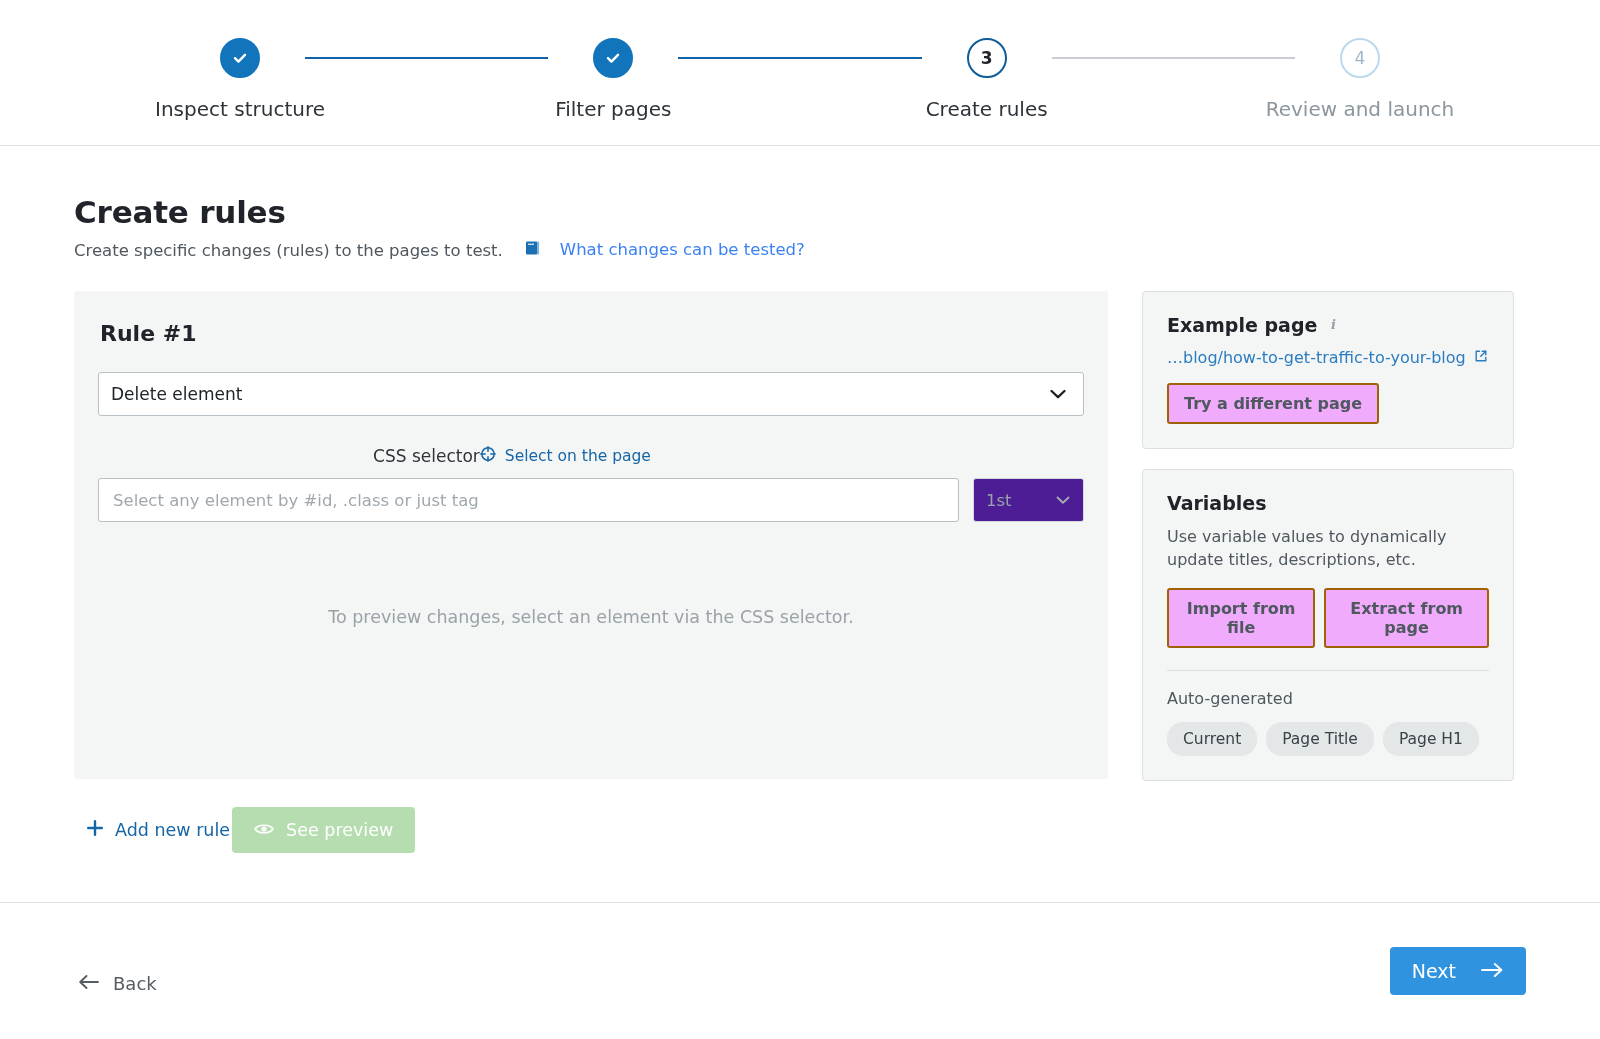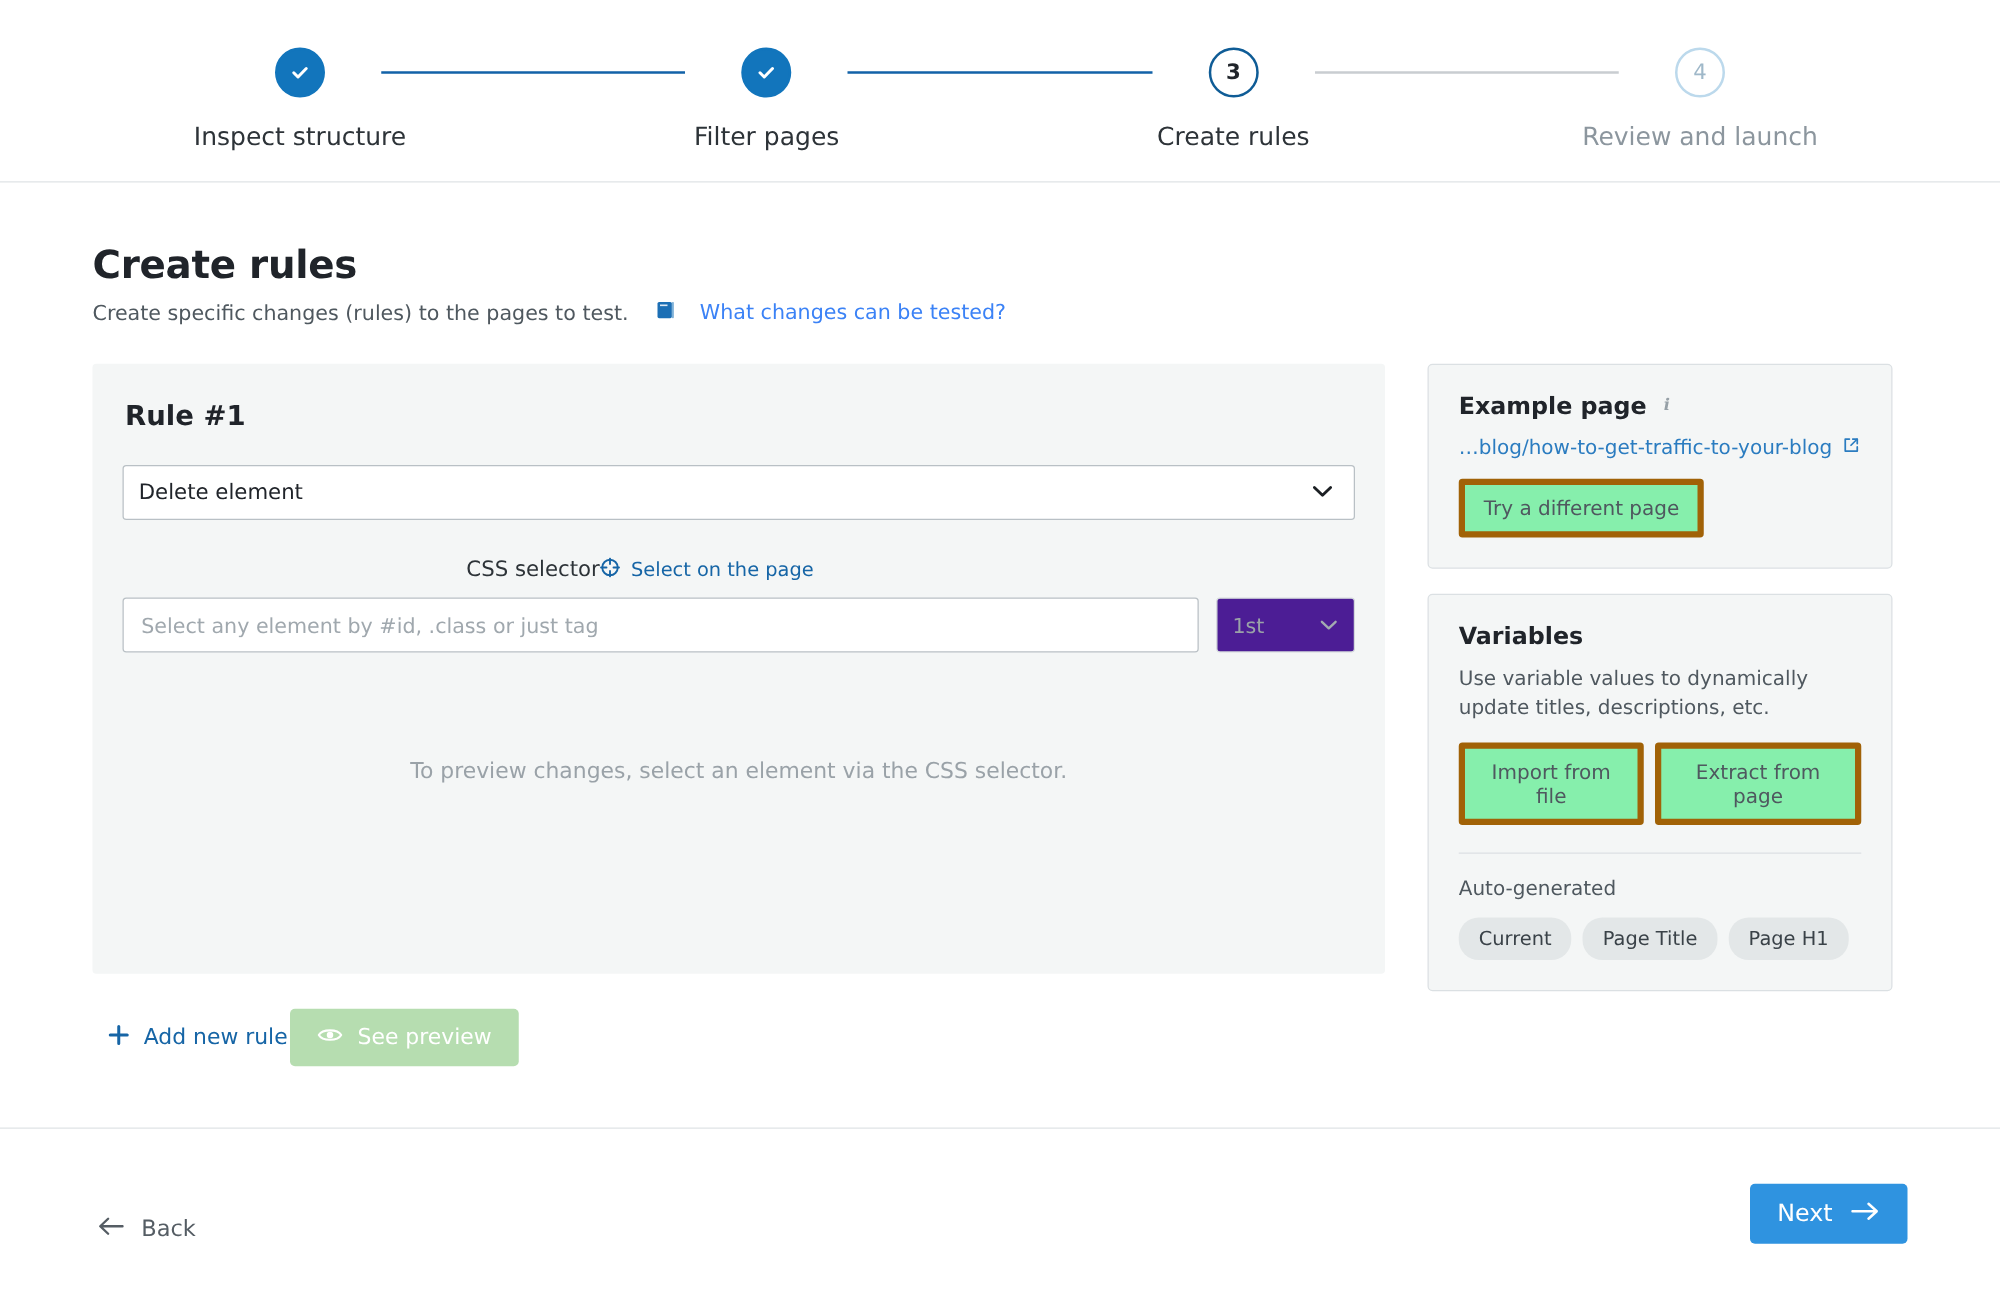--- a/index.html
+++ b/index.html
@@ -268,28 +268,29 @@
     display: flex;
     align-items: center;
     gap: 8px;
     color: #2b7cc0;
     font-size: 16px;
     text-decoration: none;
     margin-bottom: 16px;
     cursor: pointer;
   }
   .btn-outline {
-    background: #86efac;
-    border: 5px solid #a16207;
+    background: #f0abfc;
+    border: 2px solid #a16207;
     border-radius: 3px;
     color: #4f585f;
     font-size: 16px;
     font-family: inherit;
     padding: 9px 15px;
     cursor: pointer;
+    font-weight: bold;
   }
   .panel-desc {
     font-size: 16px;
     color: #4f585f;
     line-height: 1.42;
     margin: 0 0 17px 0;
   }
   .btn-row { display: flex; gap: 9px; }
   .divider {
     height: 1px;
@@ -332,21 +333,21 @@
     font-size: 18px;
     color: #54five;
     color: #555d64;
     cursor: pointer;
     padding: 8px 4px;
     margin-top: 25px;
   }
   .next-btn {
     display: inline-flex;
     align-items: center;
-    gap: 14px;
+    gap: 24px;
     background: #2f93e0;
     color: #ffffff;
     border: none;
     border-radius: 4px;
     font-family: inherit;
     font-size: 19px;
     padding: 13px 22px;
     cursor: pointer;
   }
 </style>

